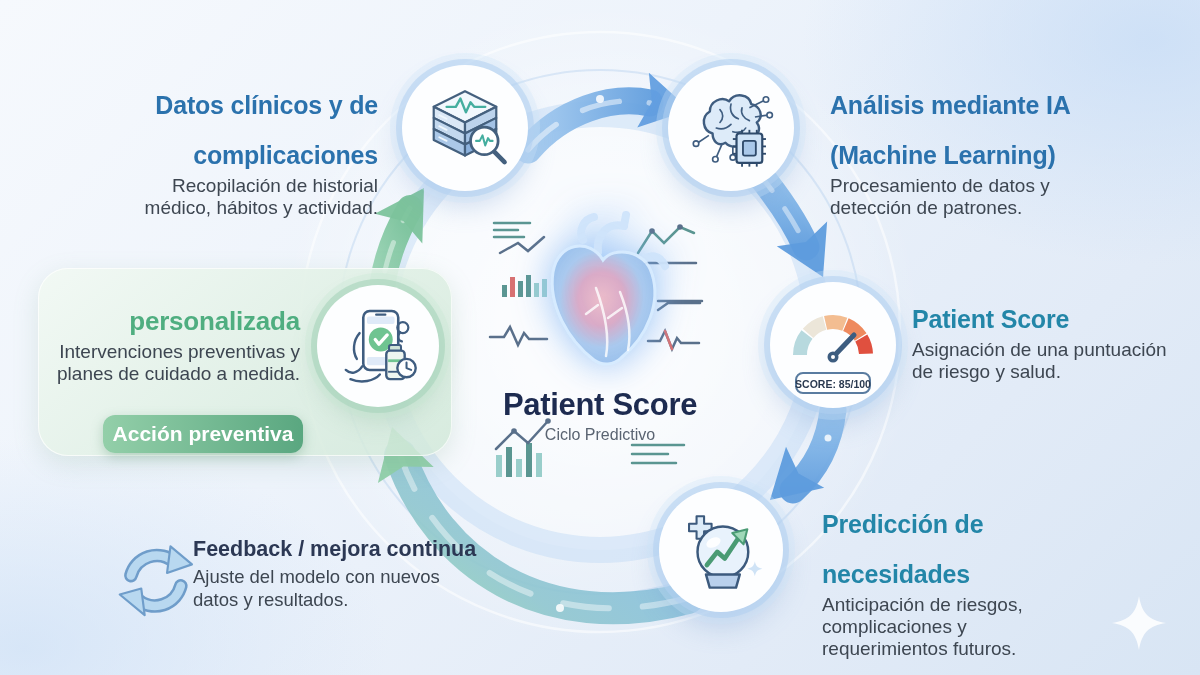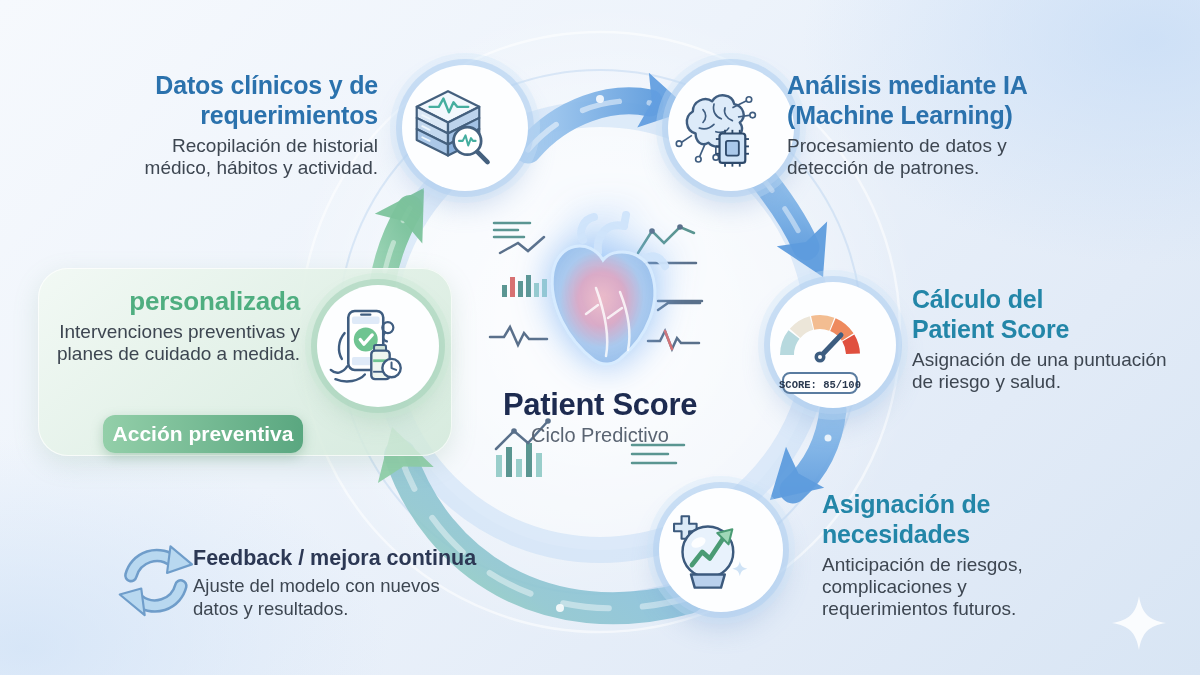--- a/index.html
+++ b/index.html
@@ -10,38 +10,37 @@
       radial-gradient(ellipse 500px 320px at 96% 6%, rgba(198,220,246,.75) 0%, rgba(198,220,246,0) 70%),
       radial-gradient(ellipse 520px 300px at 2% 96%, rgba(205,224,246,.7) 0%, rgba(205,224,246,0) 70%),
       radial-gradient(circle 430px at 50% 48%, rgba(255,255,255,.9) 0%, rgba(255,255,255,0) 75%),
       linear-gradient(135deg,#f6f9fd 0%,#edf3fb 40%,#e2ebf7 75%,#d8e5f4 100%);
   }
   .abs{position:absolute;}
   .overlay{position:absolute;left:0;top:0;pointer-events:none;}
   
   .node{
     position:absolute;border-radius:50%;background:#fdfeff;
-    display:flex;align-items:center;
+    display:flex;align-items:center;justify-content:center;
     box-shadow:0 0 0 6px rgba(176,208,240,.55),0 0 0 12px rgba(205,228,250,.3),0 14px 28px rgba(110,150,205,.32);
-    font-family:Liberation Mono, monospace;
   }
   .node.green{
     box-shadow:0 0 0 6px rgba(166,212,186,.6),0 0 0 12px rgba(200,232,212,.35),0 12px 26px rgba(115,170,140,.3);
   }
   
   .stitle{font-weight:bold;font-size:25px;line-height:30px;letter-spacing:-0.2px;}
-  .stitle div{white-space:nowrap;}
+  .stitle div{white-space:nowrap;margin-top:20px;}
   .sdesc{font-size:19px;line-height:22px;color:#3d4651;margin-top:5px;}
   .sdesc div{white-space:nowrap;}
   .ta-r{text-align:right;}
   .c-blue{color:#2b72ad;}
   .c-teal{color:#2386a8;}
   .c-green{color:#4fae80;}
   .center-title{font-weight:bold;font-size:31px;line-height:34px;color:#1d2b50;text-align:center;letter-spacing:-0.3px;}
-  .center-sub{font-size:20px;line-height:26px;color:#5a6472;text-align:center;}
+  .center-sub{font-size:16px;line-height:26px;color:#5a6472;text-align:center;}
   .greenbox{
     position:absolute;left:38px;top:268px;width:414px;height:188px;border-radius:30px;
     background:linear-gradient(140deg,rgba(242,249,244,.95) 0%,rgba(224,240,229,.9) 55%,rgba(208,232,216,.82) 100%);
     box-shadow:0 8px 26px rgba(110,160,130,.18), inset 0 0 0 1px rgba(255,255,255,.7);
   }
   .badge{
     position:absolute;left:103px;top:415px;width:200px;height:38px;border-radius:12px;
     background:linear-gradient(90deg,#93cfa9 0%,#5aa780 100%);
     color:#ffffff;font-weight:bold;font-size:21px;line-height:38px;text-align:center;
     box-shadow:0 4px 12px rgba(90,150,115,.35);white-space:nowrap;
@@ -299,74 +298,73 @@
     <path d="M22,48 A31,31 0 0 1 72,32" fill="none" stroke="#b8d8f0" stroke-width="10" stroke-linecap="round"></path>
     <polygon points="68,14 93,35 64,45" fill="#b8d8f0" stroke="#6f9dca" stroke-width="2.5" stroke-linejoin="round"></polygon>
     <path d="M80,60 A31,31 0 0 1 30,76" fill="none" stroke="#6f9dca" stroke-width="16" stroke-linecap="round"></path>
     <path d="M80,60 A31,31 0 0 1 30,76" fill="none" stroke="#b8d8f0" stroke-width="10" stroke-linecap="round"></path>
     <polygon points="34,63 9,70 38,94" fill="#b8d8f0" stroke="#6f9dca" stroke-width="2.5" stroke-linejoin="round"></polygon>
   </svg>
 
   <div class="abs ta-r" style="right:822px;top:70px;">
     <div class="stitle c-blue">
       <div>Datos clínicos y de</div>
-      <div>requerimientos</div>
+      <div>complicaciones</div>
     </div>
     <div class="sdesc">
       <div>Recopilación de historial</div>
       <div>médico, hábitos y actividad.</div>
     </div>
   </div>
 
-  <div class="abs" style="left:787px;top:70px;">
+  <div class="abs" style="left:830px;top:70px;">
     <div class="stitle c-blue">
       <div>Análisis mediante IA</div>
       <div>(Machine Learning)</div>
     </div>
     <div class="sdesc">
       <div>Procesamiento de datos y</div>
       <div>detección de patrones.</div>
     </div>
   </div>
 
   <div class="abs" style="left:912px;top:284px;">
     <div class="stitle c-teal">
-      <div>Cálculo del</div>
       <div>Patient Score</div>
     </div>
     <div class="sdesc">
       <div>Asignación de una puntuación</div>
       <div>de riesgo y salud.</div>
     </div>
   </div>
 
   <div class="abs" style="left:822px;top:489px;">
     <div class="stitle c-teal">
-      <div>Asignación de</div>
+      <div>Predicción de</div>
       <div>necesidades</div>
     </div>
     <div class="sdesc">
       <div>Anticipación de riesgos,</div>
       <div>complicaciones y</div>
       <div>requerimientos futuros.</div>
     </div>
   </div>
 
   <div class="abs ta-r" style="right:900px;top:286px;">
     <div class="stitle c-green" style="font-size:26px;">
       <div>personalizada</div>
     </div>
     <div class="sdesc" style="font-size:19px;">
       <div>Intervenciones preventivas y</div>
       <div>planes de cuidado a medida.</div>
     </div>
   </div>
   <div class="badge">Acción preventiva</div>
 
-  <div class="abs" style="left:193px;top:536px;margin-top:9px;">
+  <div class="abs" style="left:193px;top:536px;">
     <div class="fb-title">Feedback / mejora continua</div>
     <div class="fb-desc">
       <div>Ajuste del modelo con nuevos</div>
       <div>datos y resultados.</div>
     </div>
   </div>
 
   <svg class="abs" style="left:1110px;top:594px;" width="58" height="58" viewBox="0 0 60 60">
     <path d="M30,2 C33,20 40,27 58,30 C40,33 33,40 30,58 C27,40 20,33 2,30 C20,27 27,20 30,2 Z" fill="rgba(255,255,255,0.85)"></path>
   </svg>

